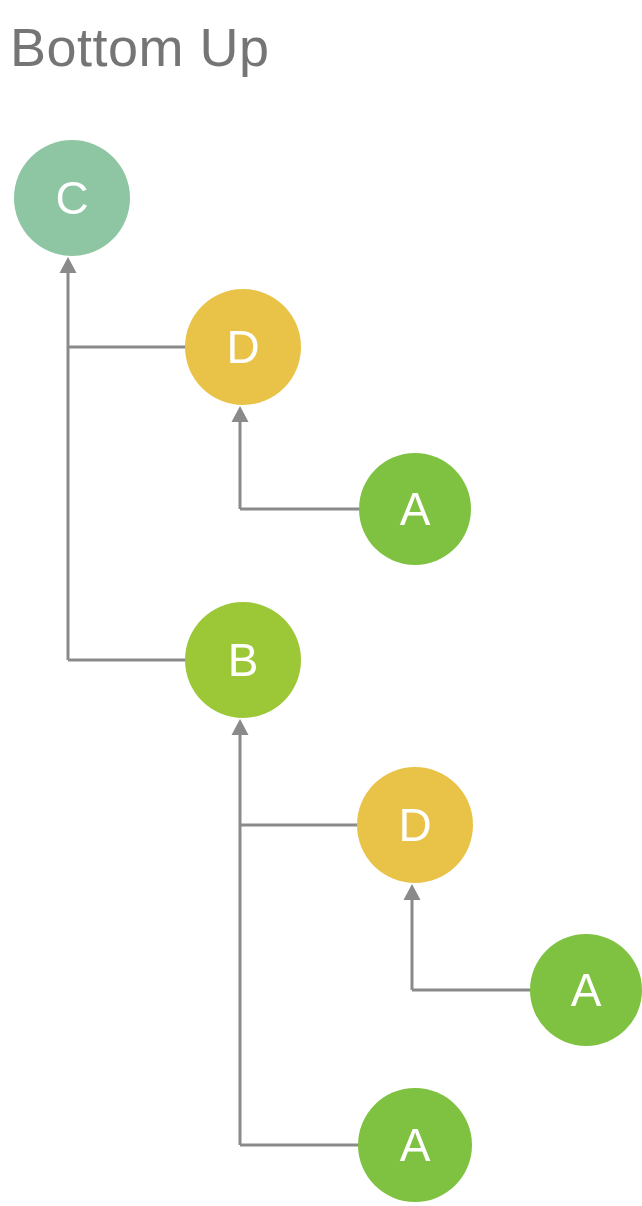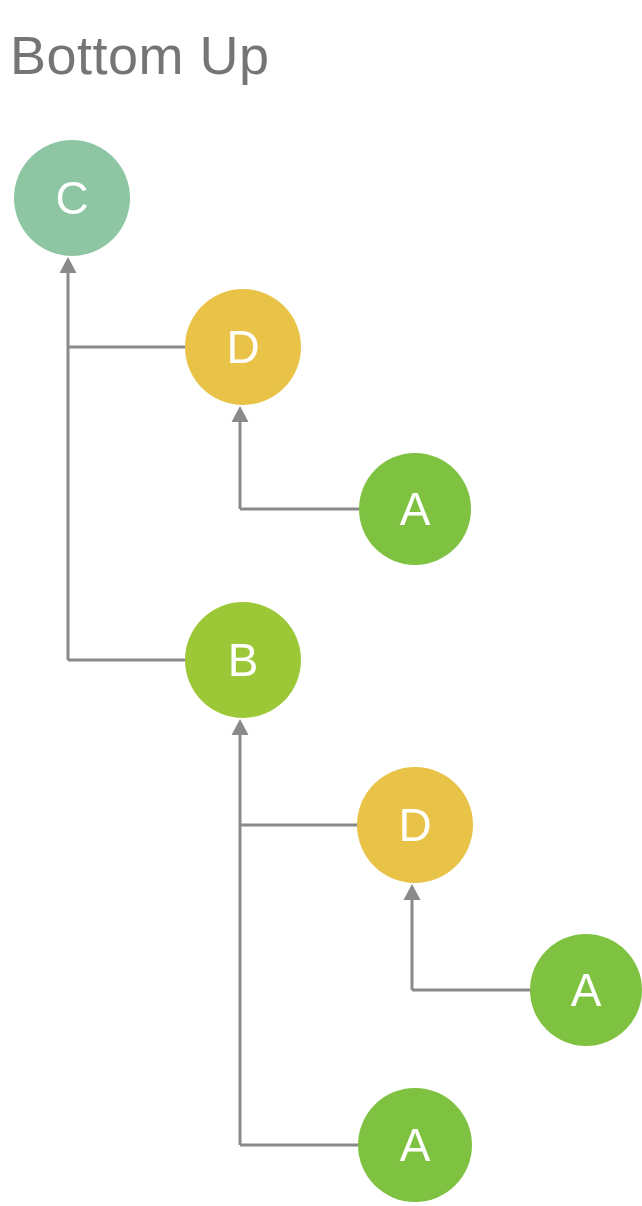--- a/index.html
+++ b/index.html
@@ -9,21 +9,21 @@
   body {
     width: 642px;
     height: 1206px;
     background: #ffffff;
     position: relative;
     overflow: hidden;
     font-family: "Liberation Sans", sans-serif;
   }
   .page-title {
     position: absolute;
-    top: 24px;
+    top: 16px;
     left: 10px;
     margin: 0;
     font-size: 54px;
     font-weight: 400;
     color: #757575;
     letter-spacing: 0.5px;
     font-family: "Liberation Sans", sans-serif;
   }
   .diagram-svg {
     position: absolute;

